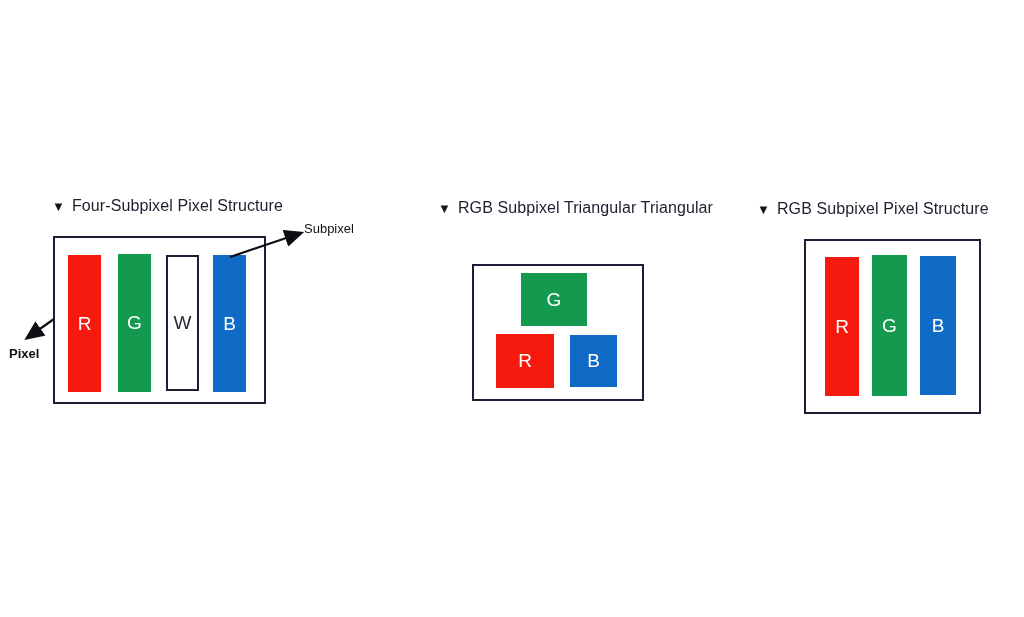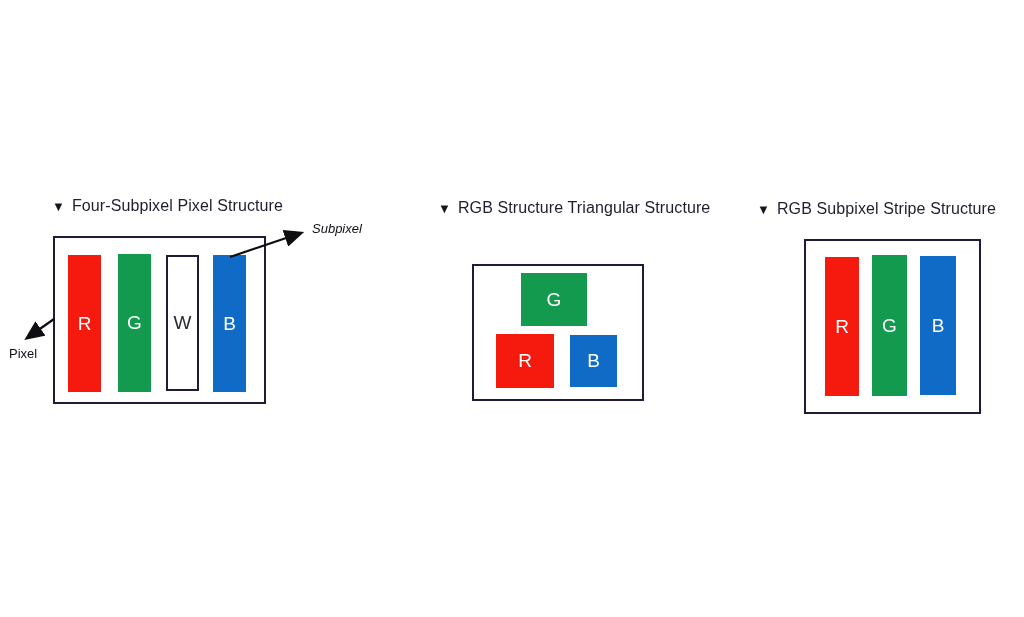--- a/index.html
+++ b/index.html
@@ -97,43 +97,43 @@
   <svg class="arrows" width="1024" height="617">
     <defs>
       <marker id="arrowhead" markerWidth="9" markerHeight="8" refX="7.5" refY="4" orient="auto">
         <path d="M0,0 L9,4 L0,8 Z" fill="#0d0d12"></path>
       </marker>
     </defs>
     <line x1="230" y1="257" x2="301" y2="233" stroke="#0d0d12" stroke-width="2.2" marker-end="url(#arrowhead)"></line>
     <line x1="54" y1="319" x2="27" y2="338" stroke="#0d0d12" stroke-width="2.2" marker-end="url(#arrowhead)"></line>
   </svg>
 
-  <div class="annot-label" style="left:312px; top:221px;font-style:italic;">Subpixel</div>
-  <div class="annot-label" style="left:9px; top:346px;">Pixel</div>
+  <div class="annot-label" style="left:304px; top:221px;">Subpixel</div>
+  <div class="annot-label" style="left:9px; top:346px;font-weight:bold;">Pixel</div>
 
   <div class="diagram-title" style="left:438px; top:199px;">
     <span class="tri">▼</span>
-    <span>RGB Structure Triangular Structure</span>
+    <span>RGB Subpixel Triangular Triangular</span>
   </div>
 
   <div class="pixel-box" style="left:472px; top:264px; width:172px; height:137px;">
     <div class="subpx green" style="left:47px; top:7px; width:66px; height:53px;">
       <span>G</span>
     </div>
     <div class="subpx red" style="left:22px; top:68px; width:58px; height:54px;">
       <span>R</span>
     </div>
     <div class="subpx blue" style="left:96px; top:69px; width:47px; height:52px;">
       <span>B</span>
     </div>
   </div>
 
   <div class="diagram-title" style="left:757px; top:200px;">
     <span class="tri">▼</span>
-    <span>RGB Subpixel Stripe Structure</span>
+    <span>RGB Subpixel Pixel Structure</span>
   </div>
 
   <div class="pixel-box" style="left:804px; top:239px; width:177px; height:175px;">
     <div class="subpx red" style="left:19px; top:16px; width:34px; height:139px;">
       <span>R</span>
     </div>
     <div class="subpx green" style="left:66px; top:14px; width:35px; height:141px;">
       <span>G</span>
     </div>
     <div class="subpx blue" style="left:114px; top:15px; width:36px; height:139px;">

